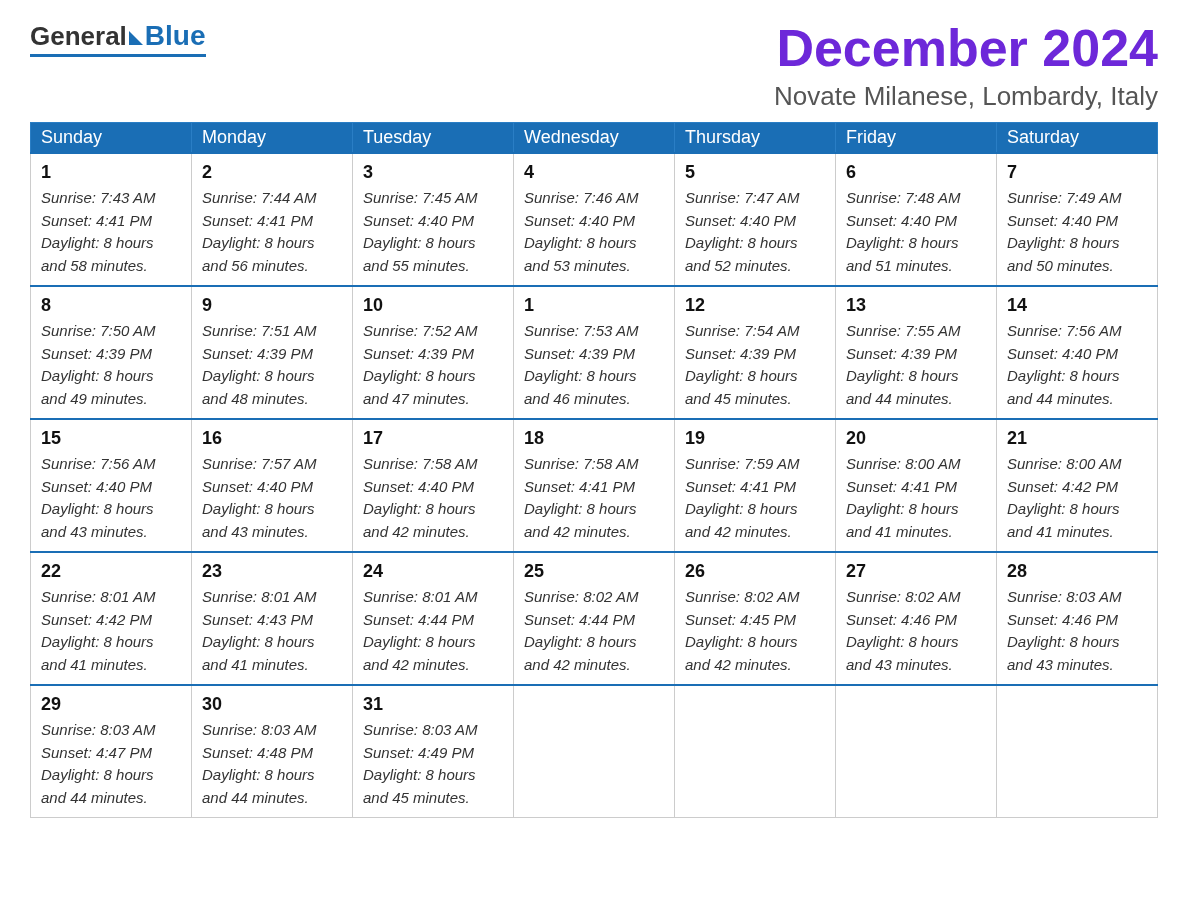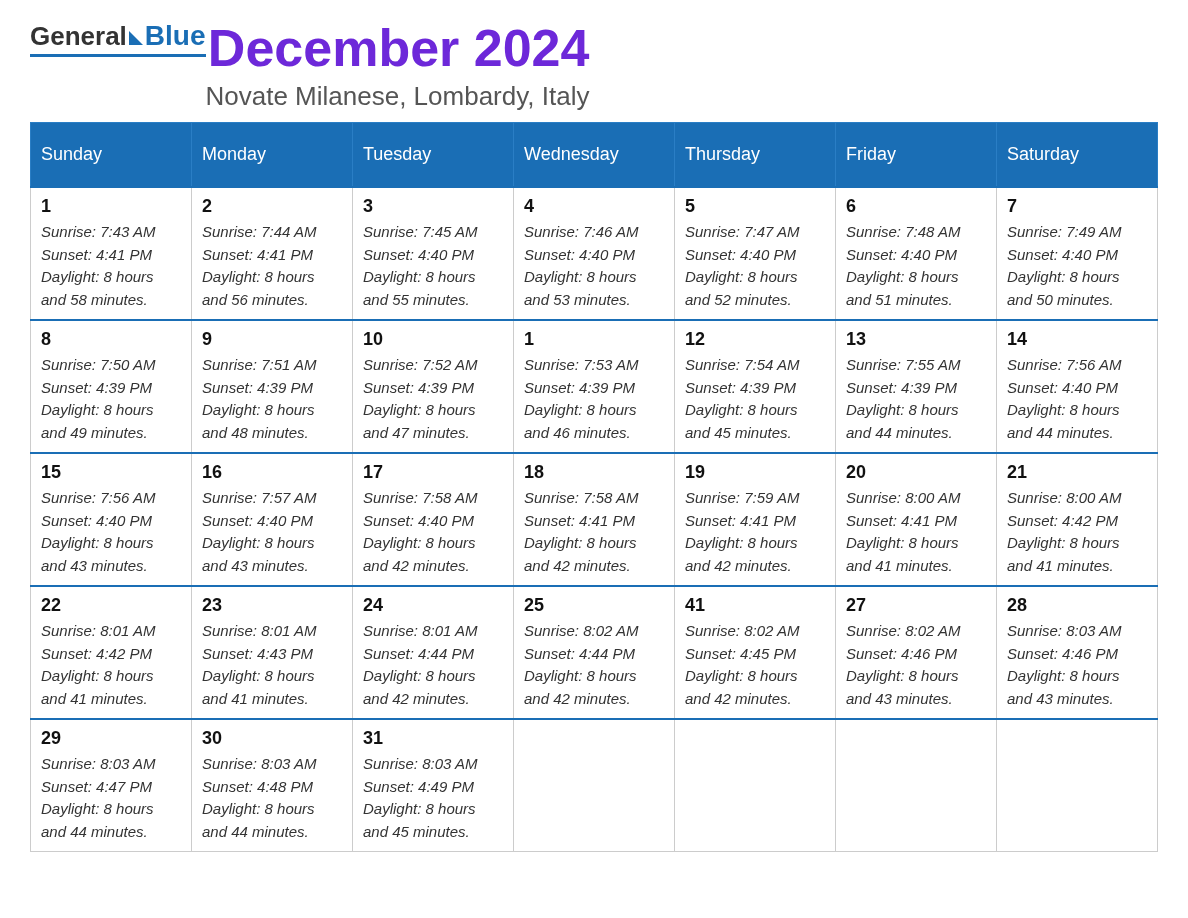--- a/index.html
+++ b/index.html
@@ -5,20 +5,21 @@
     * { box-sizing: border-box; margin: 0; padding: 0; }
     body {
       font-family: Arial, sans-serif;
       background: #fff;
       padding: 20px 30px;
       width: 1188px;
       min-height: 918px;
     }
     .header {
       display: flex;
+      justify-content: space-between;
       align-items: flex-start;
       margin-bottom: 10px;
     }
     .logo {
       display: flex;
       flex-direction: column;
       align-items: flex-start;
     }
     .logo-text {
       display: flex;
@@ -68,21 +69,21 @@
       width: 100%;
       border-collapse: collapse;
       margin-top: 10px;
       border: 1px solid #a0a0a0;
     }
     .calendar thead tr th {
       background: #1a6eb5;
       color: #fff;
       font-size: 18px;
       font-weight: normal;
-      padding: 21px 10px;
+      padding: 4px 10px;
       text-align: left;
       border: 1px solid #2a7ec5;
     }
     .calendar tbody tr td {
       vertical-align: top;
       padding: 8px 10px;
       border: 1px solid #ccc;
       width: 14.28%;
       min-height: 110px;
     }
@@ -240,21 +241,21 @@
         </td>
         <td>
           <div class="day-number">24</div>
           <div class="day-info">Sunrise: 8:01 AM<br>Sunset: 4:44 PM<br>Daylight: 8 hours<br>and 42 minutes.</div>
         </td>
         <td>
           <div class="day-number">25</div>
           <div class="day-info">Sunrise: 8:02 AM<br>Sunset: 4:44 PM<br>Daylight: 8 hours<br>and 42 minutes.</div>
         </td>
         <td>
-          <div class="day-number">41</div>
+          <div class="day-number">26</div>
           <div class="day-info">Sunrise: 8:02 AM<br>Sunset: 4:45 PM<br>Daylight: 8 hours<br>and 42 minutes.</div>
         </td>
         <td>
           <div class="day-number">27</div>
           <div class="day-info">Sunrise: 8:02 AM<br>Sunset: 4:46 PM<br>Daylight: 8 hours<br>and 43 minutes.</div>
         </td>
         <td>
           <div class="day-number">28</div>
           <div class="day-info">Sunrise: 8:03 AM<br>Sunset: 4:46 PM<br>Daylight: 8 hours<br>and 43 minutes.</div>
         </td>

